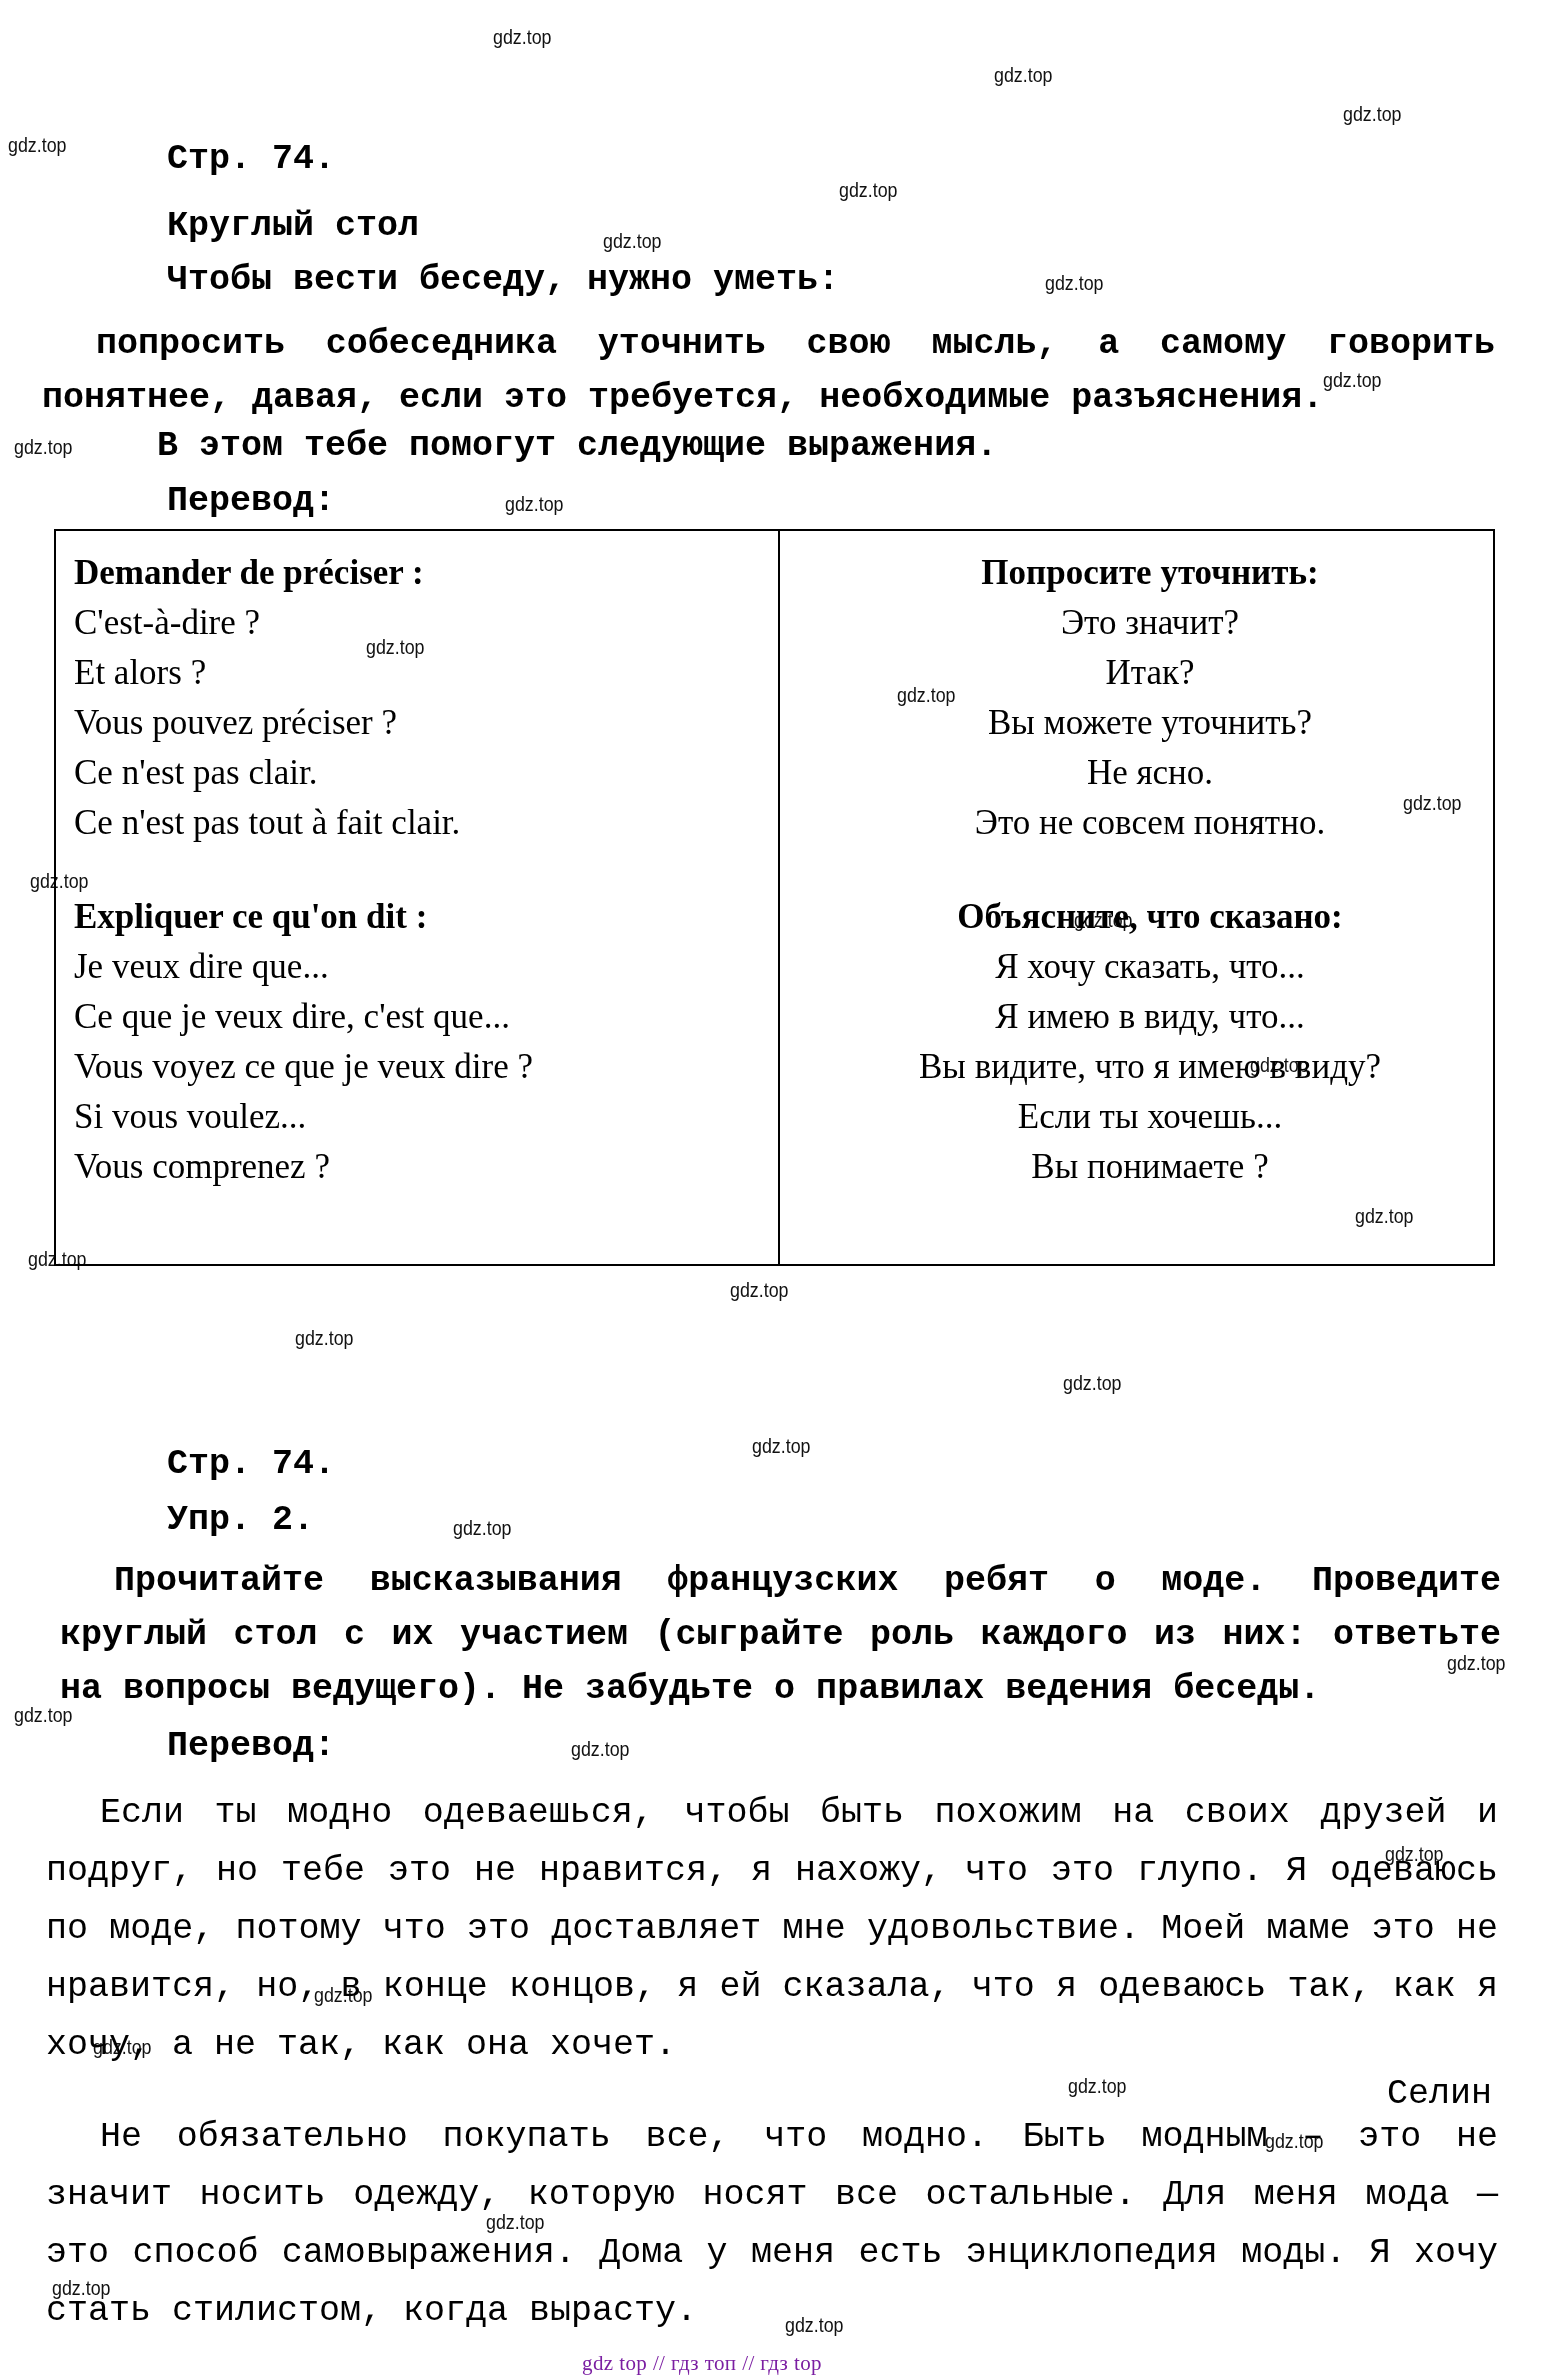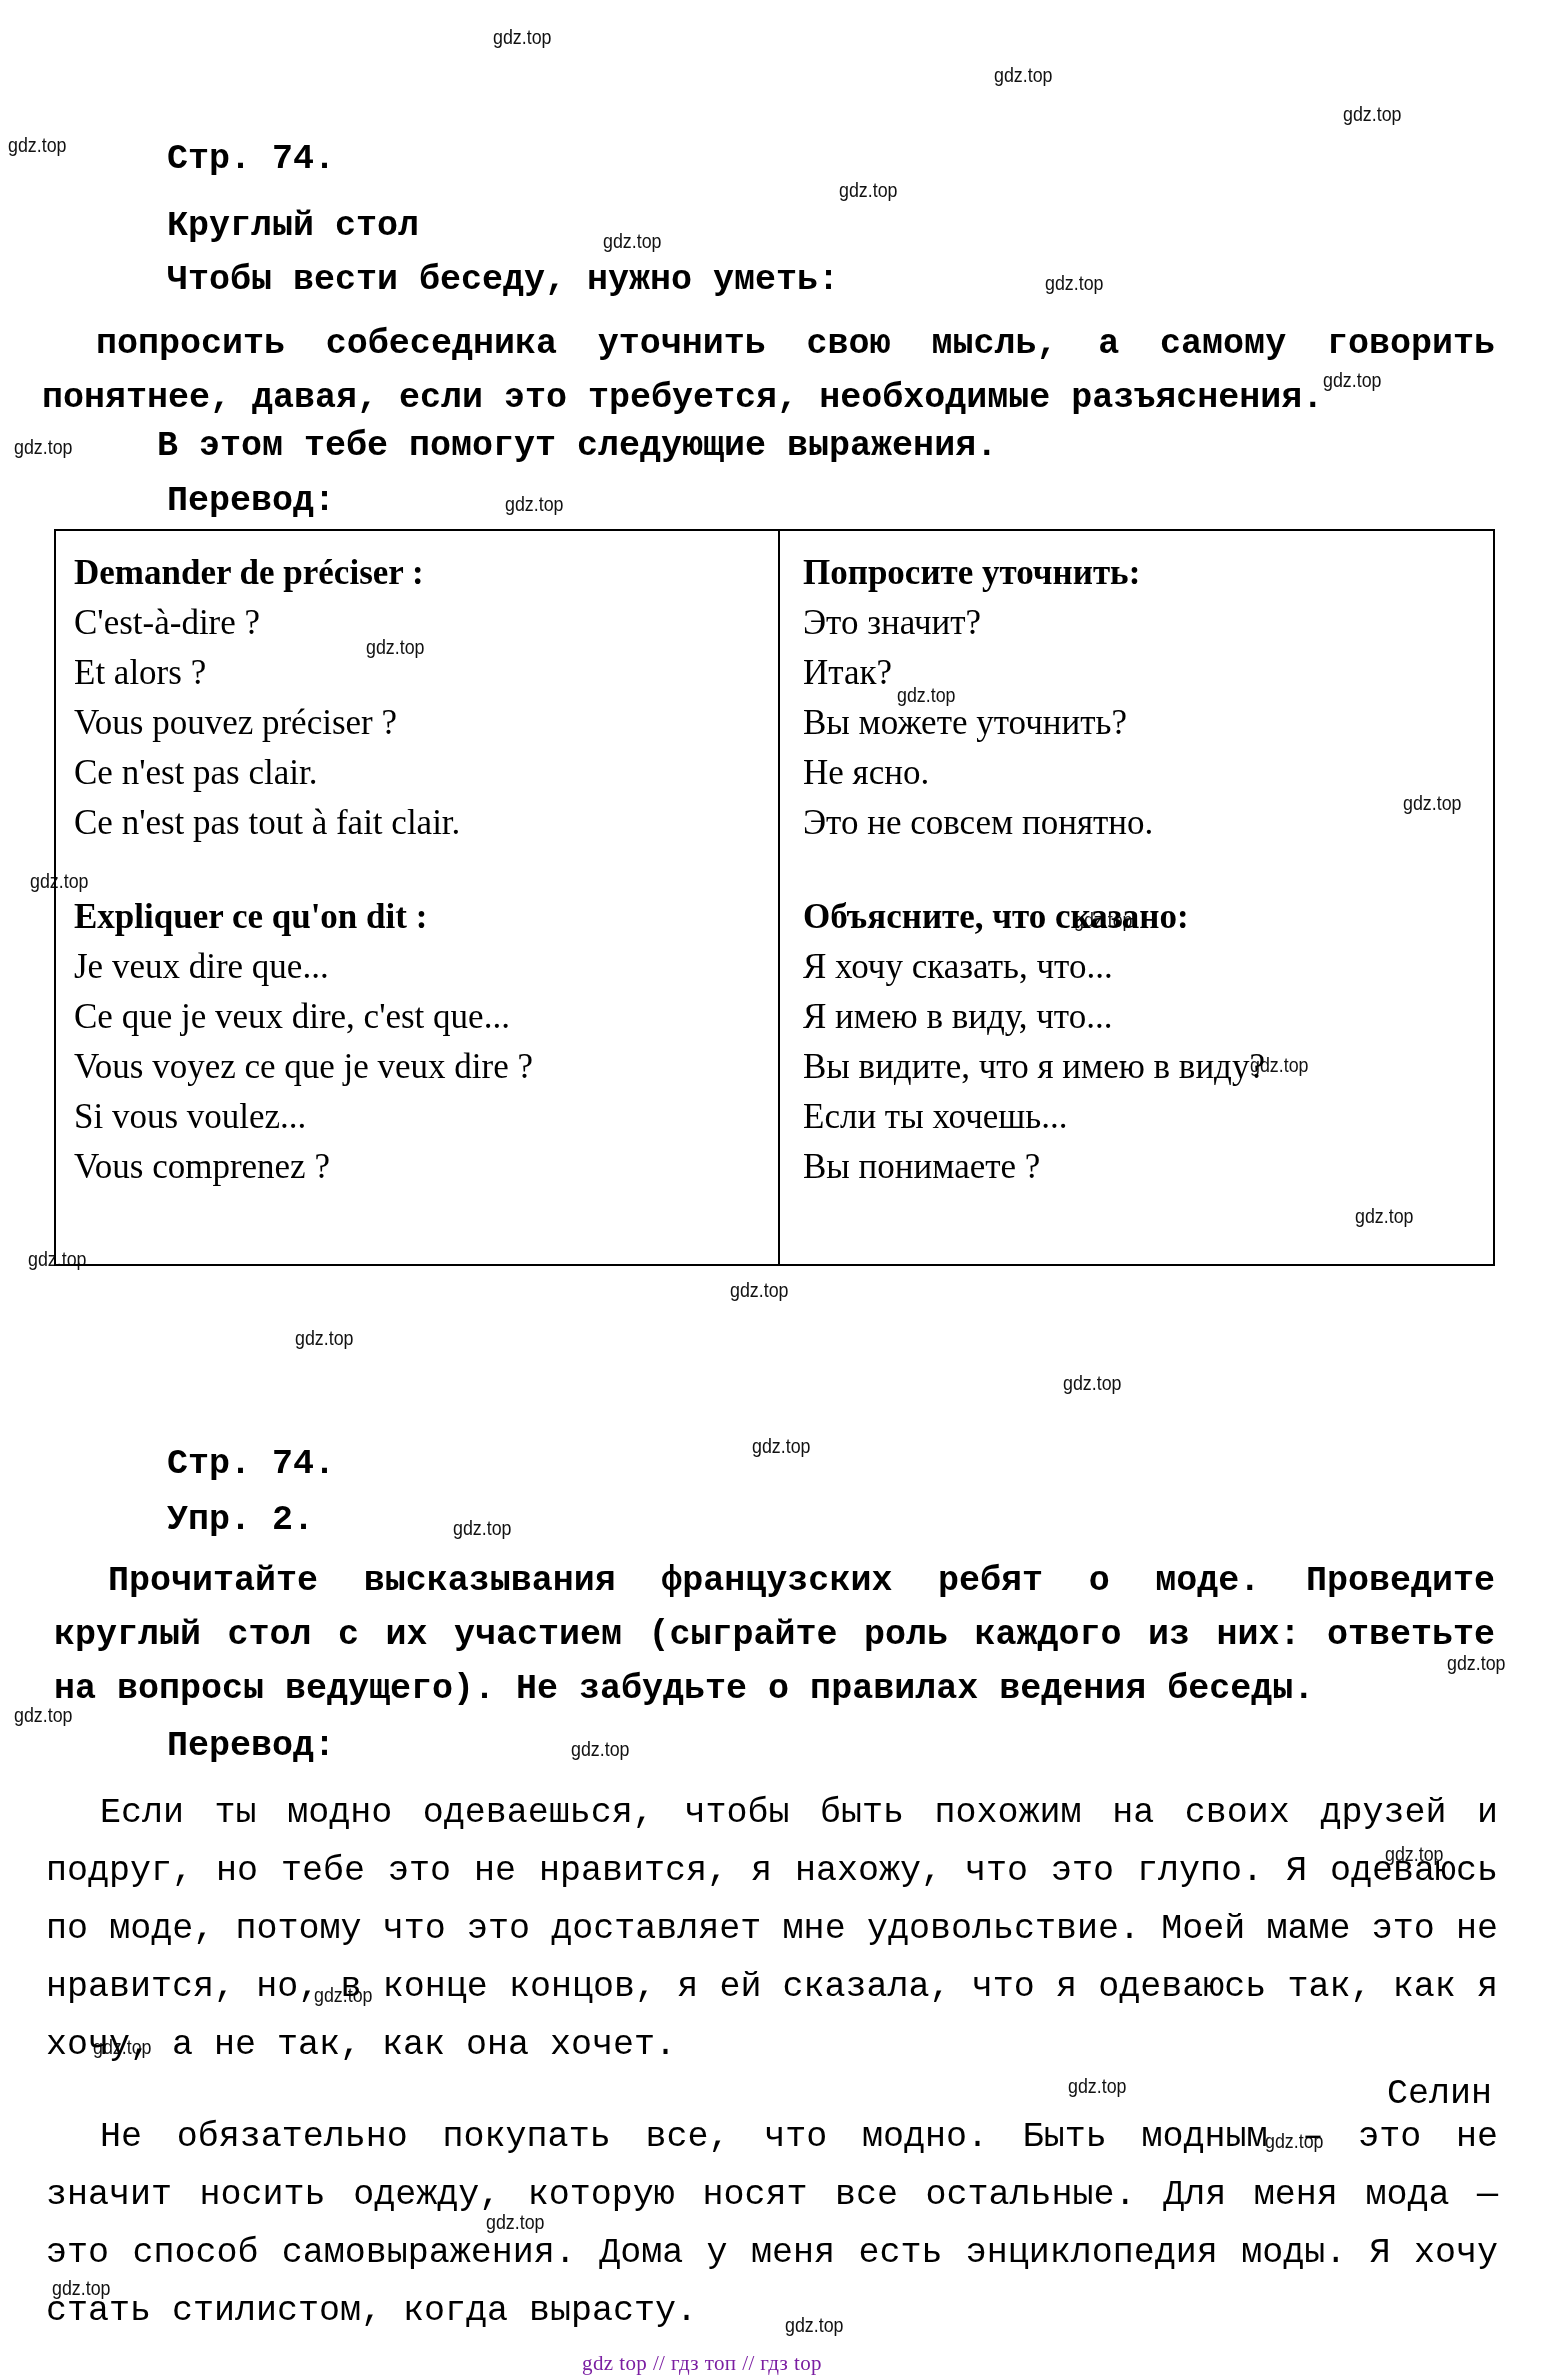--- a/index.html
+++ b/index.html
@@ -110,20 +110,21 @@
     padding: 0;
   }
   .col-left  { width: 722px; border-right: 2.2px solid #000000 !important; }
   .col-right { width: 717px; }
 
   .cell-inner {
     padding: 16.4px 0 0 18px;
   }
   .cell-inner.right {
     padding-left: 23px;
+    text-align: center;
   }
   .grp-title {
     font-weight: bold;
     font-size: 35px;
     line-height: 51px;
     white-space: nowrap;
   }
   .grp-line {
     font-weight: normal;
     font-size: 35px;
@@ -260,21 +261,21 @@
             </td>
           </tr>
         </tbody>
       </table>
     </div>
 
     <div class="block hdr" style="left:167px; top:1444px;">Стр. 74.</div>
 
     <div class="block hdr" style="left:167px; top:1500px;">Упр. 2.</div>
 
-    <div class="block para-bold indent" style="left:54px; top:1554px; width:1441px;">Прочитайте высказывания французских ребят о моде. Проведите круглый стол с их участием (сыграйте роль каждого из них: ответьте на вопросы ведущего). Не забудьте о правилах ведения беседы.</div>
+    <div class="block para-bold indent" style="left:60px; top:1554px; width:1441px;">Прочитайте высказывания французских ребят о моде. Проведите круглый стол с их участием (сыграйте роль каждого из них: ответьте на вопросы ведущего). Не забудьте о правилах ведения беседы.</div>
 
     <div class="block hdr" style="left:167px; top:1726px;">Перевод:</div>
 
     <div class="block para-normal indent" style="left:46px; top:1784px; width:1452px;">Если ты модно одеваешься, чтобы быть похожим на своих друзей и подруг, но тебе это не нравится, я нахожу, что это глупо. Я одеваюсь по моде, потому что это доставляет мне удовольствие. Моей маме это не нравится, но, в конце концов, я ей сказала, что я одеваюсь так, как я хочу, а не так, как она хочет.</div>
 
     <div class="block signature" style="left:40px; top:2041px; width:1452px;margin-top:32px;">Селин</div>
 
     <div class="block para-normal indent" style="left:46px; top:2108px; width:1452px;">Не обязательно покупать все, что модно. Быть модным – это не значит носить одежду, которую носят все остальные. Для меня мода — это способ самовыражения. Дома у меня есть энциклопедия моды. Я хочу стать стилистом, когда вырасту.</div>
 
   </div>

